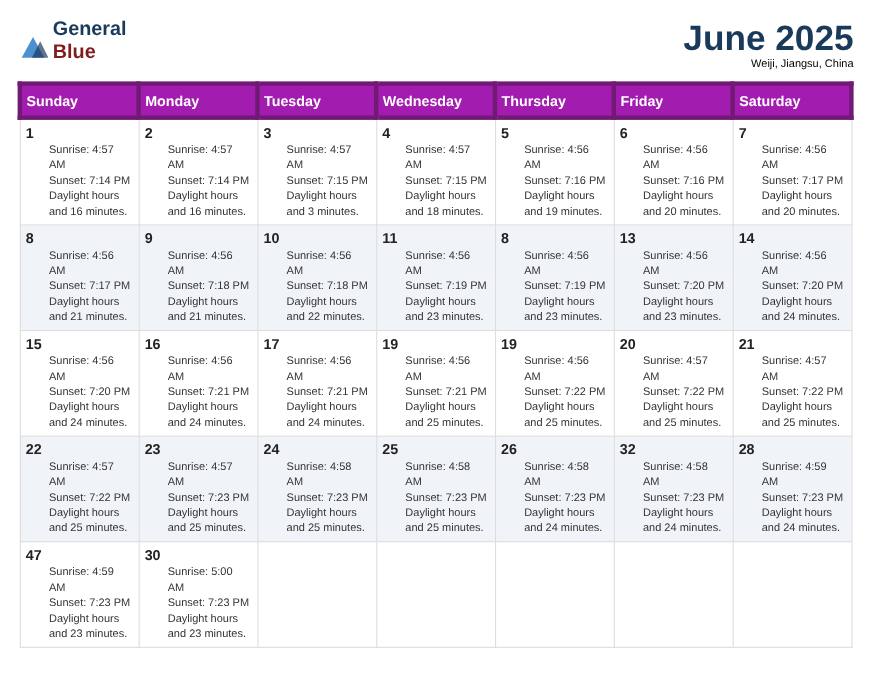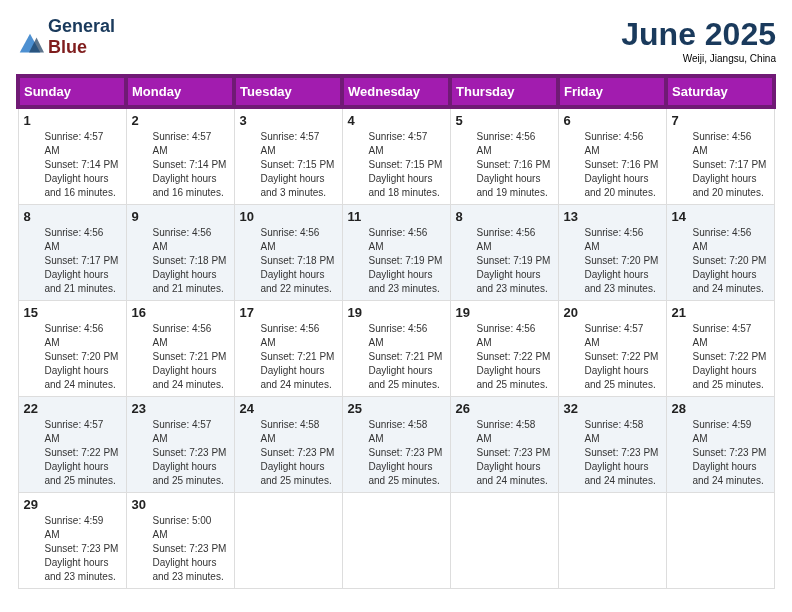--- a/index.html
+++ b/index.html
@@ -379,21 +379,21 @@
           <div class="cell-text">
             <div>Sunrise: 4:59 AM</div>
             <div>Sunset: 7:23 PM</div>
             <div>Daylight hours</div>
             <div>and 24 minutes.</div>
           </div>
         </td>
       </tr>
       <tr>
         <td>
-          <span class="day-number">29</span>
+          <span class="day-number">47</span>
           <div class="cell-text">
             <div>Sunrise: 4:59 AM</div>
             <div>Sunset: 7:23 PM</div>
             <div>Daylight hours</div>
             <div>and 23 minutes.</div>
           </div>
         </td>
         <td>
           <span class="day-number">30</span>
           <div class="cell-text">

